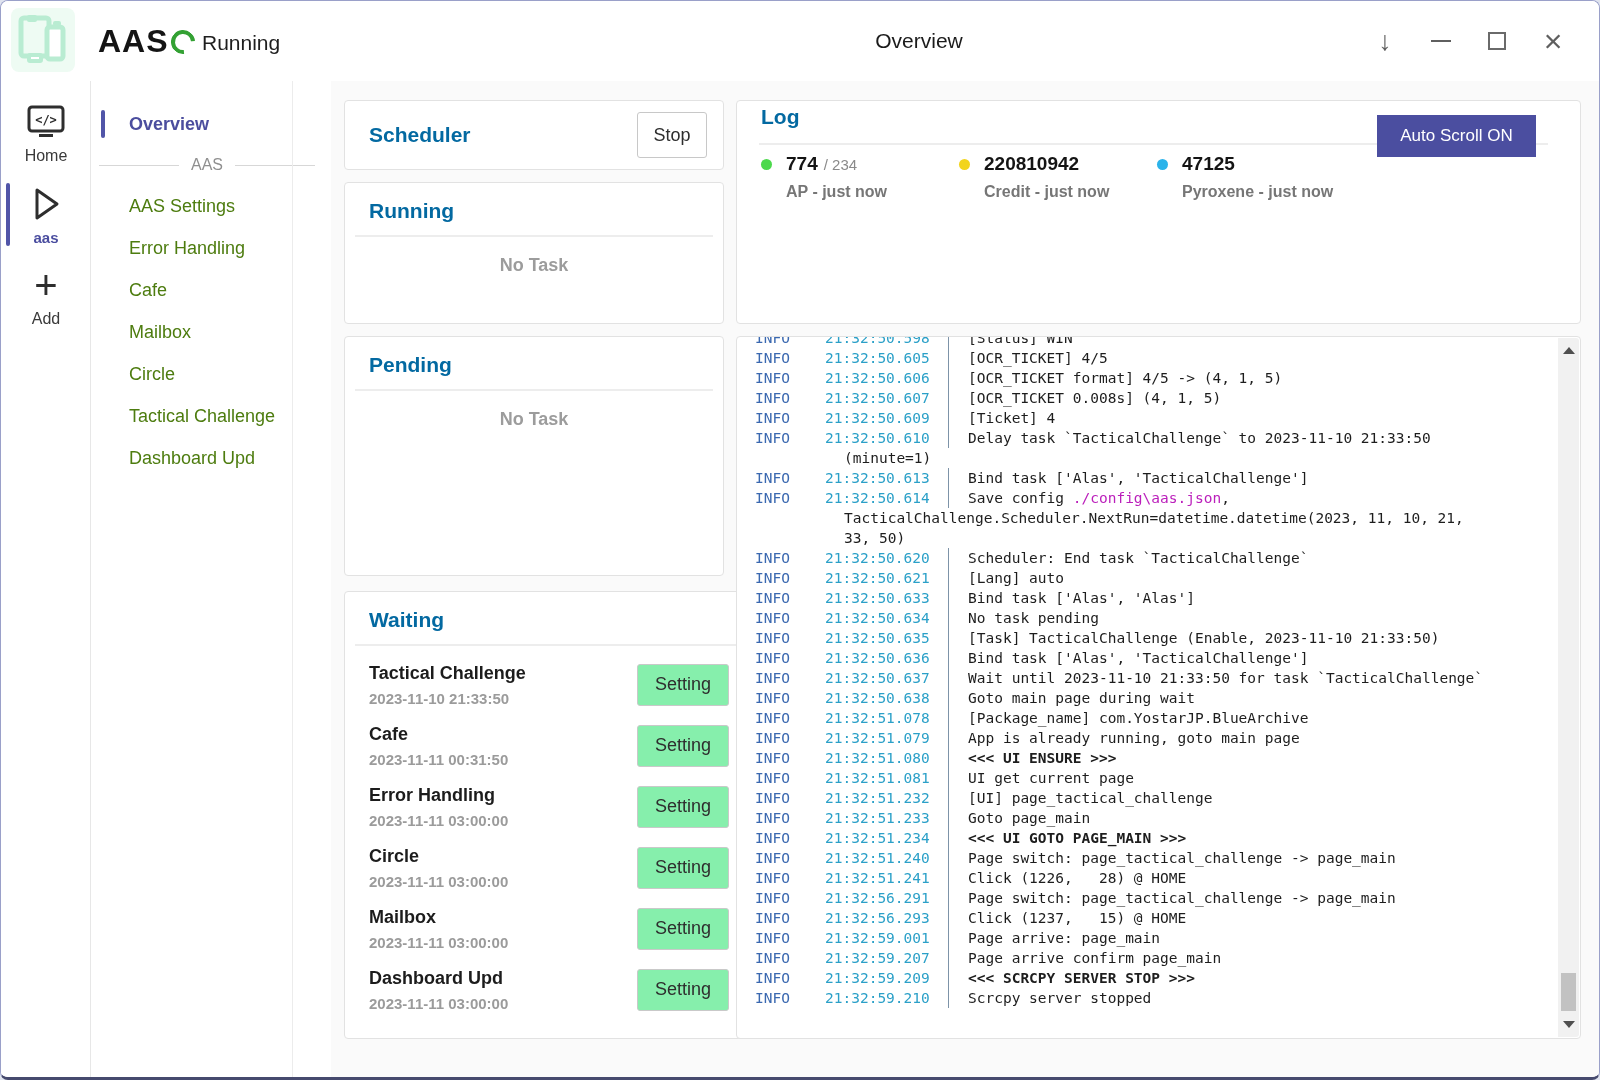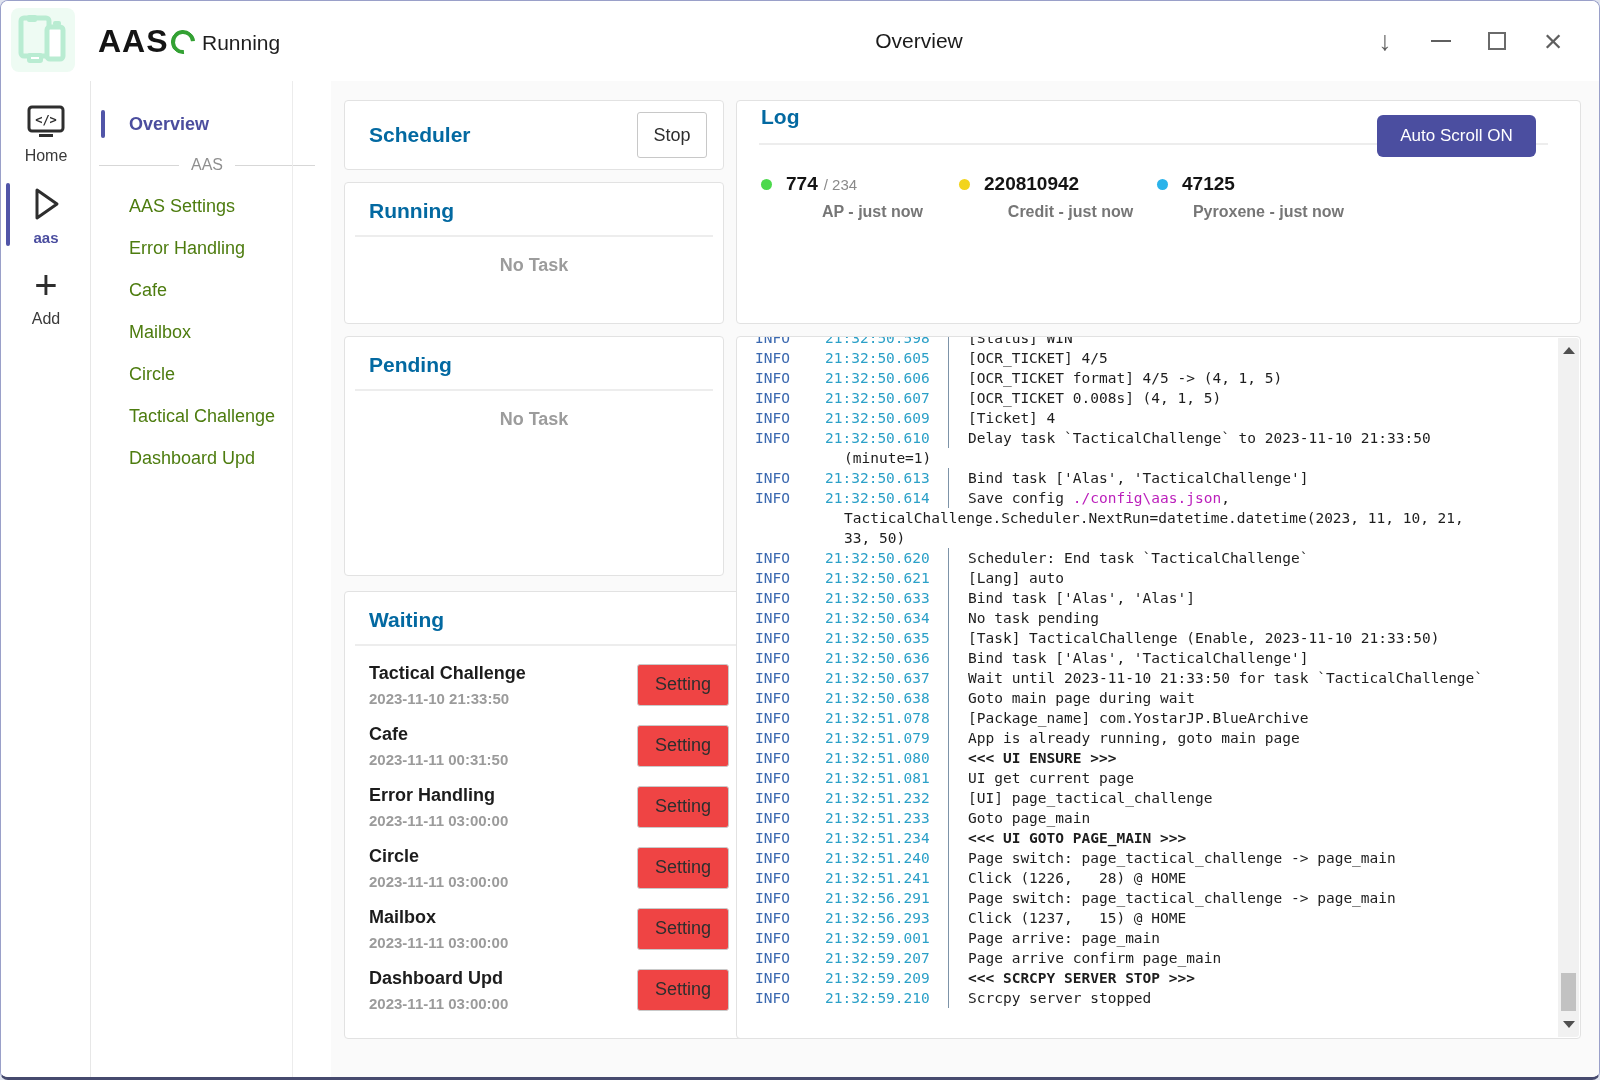--- a/index.html
+++ b/index.html
@@ -54,28 +54,28 @@
 
   .running-card { left:13px; top:101px; width:380px; height:142px; padding-top:16px; }
   .running-card .card-title, .pending-card .card-title, .waiting-card .card-title { margin-left:24px; }
   .pending-card { left:13px; top:255px; width:380px; height:240px; padding-top:16px; }
   .waiting-card { left:13px; top:510px; width:412px; height:448px; padding-top:16px; }
 
   .wait-row { display:flex; align-items:center; justify-content:space-between; padding:0 26px 0 24px; height:61px; }
   .wait-row:first-child { margin-top:8px; }
   .wait-name { font-size:18px; font-weight:700; color:#1c1c1c; }
   .wait-date { font-size:15px; font-weight:600; color:#9b9b9b; margin-top:6px; }
-  .setting-btn { width:92px; height:42px; background:#ef4444; border:1px solid #c9c9c9; border-radius:3px; font-size:18px; color:#2e2e2e; font-family:inherit; }
+  .setting-btn { width:92px; height:42px; background:#86efac; border:1px solid #c9c9c9; border-radius:3px; font-size:18px; color:#2e2e2e; font-family:inherit; }
 
   
   .log-card { left:405px; top:19px; width:845px; height:224px; padding-top:4px; }
   .log-card .card-title { margin-left:24px; }
-  .autoscroll-btn { position:absolute; right:44px; top:14px; width:159px; height:42px; background:var(--accent,#4b4ea0); color:#fff; border:none; border-radius:6px; font-size:17px; font-family:inherit; }
+  .autoscroll-btn { position:absolute; right:44px; top:14px; width:159px; height:42px; background:var(--accent,#4b4ea0); color:#fff; border:none; border-radius:0; font-size:17px; font-family:inherit; }
   .log-card .card-divider { margin:14px 32px 0 22px; }
-  .stats-row { display:flex; margin:28px 0 0 24px;text-align:center; }
+  .stats-row { display:flex; margin:8px 0 0 24px; }
   .stat { width:198px; }
   .stat-top { display:flex; align-items:center; }
   .stat-dot { width:11px; height:11px; border-radius:50%; margin-right:14px; }
   .stat-value { font-size:19px; font-weight:700; color:#141414; }
   .stat-secondary { font-size:15px; color:#8a8a8a; margin-left:6px; }
   .stat-label { font-size:16px; color:#767676; margin:8px 0 0 25px;font-weight:bold; }
 
   
   .console-card { left:405px; top:255px; width:845px; height:703px; overflow:hidden; }
   .log-scroll { position:absolute; left:0; top:0; right:22px; bottom:0; overflow:hidden; }

